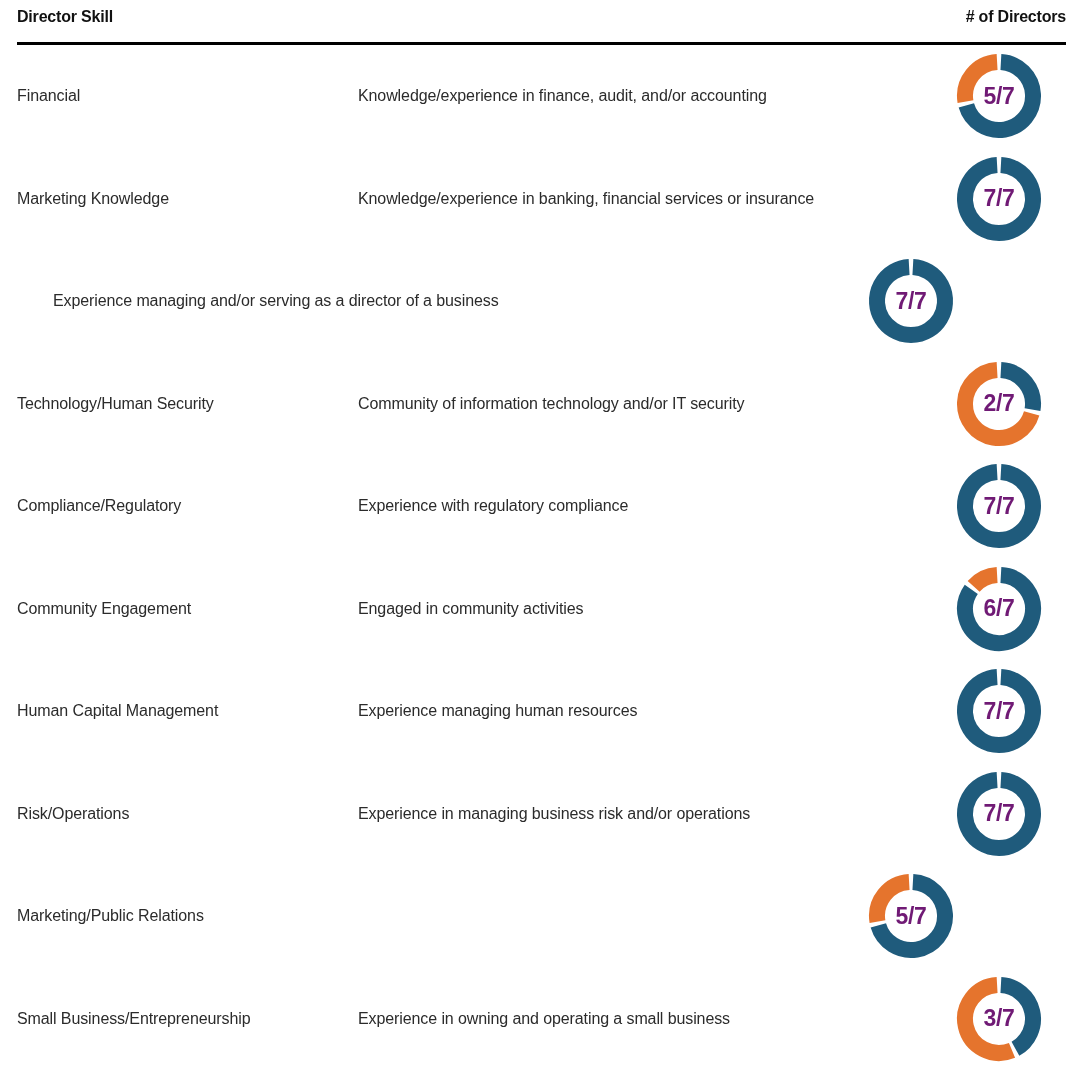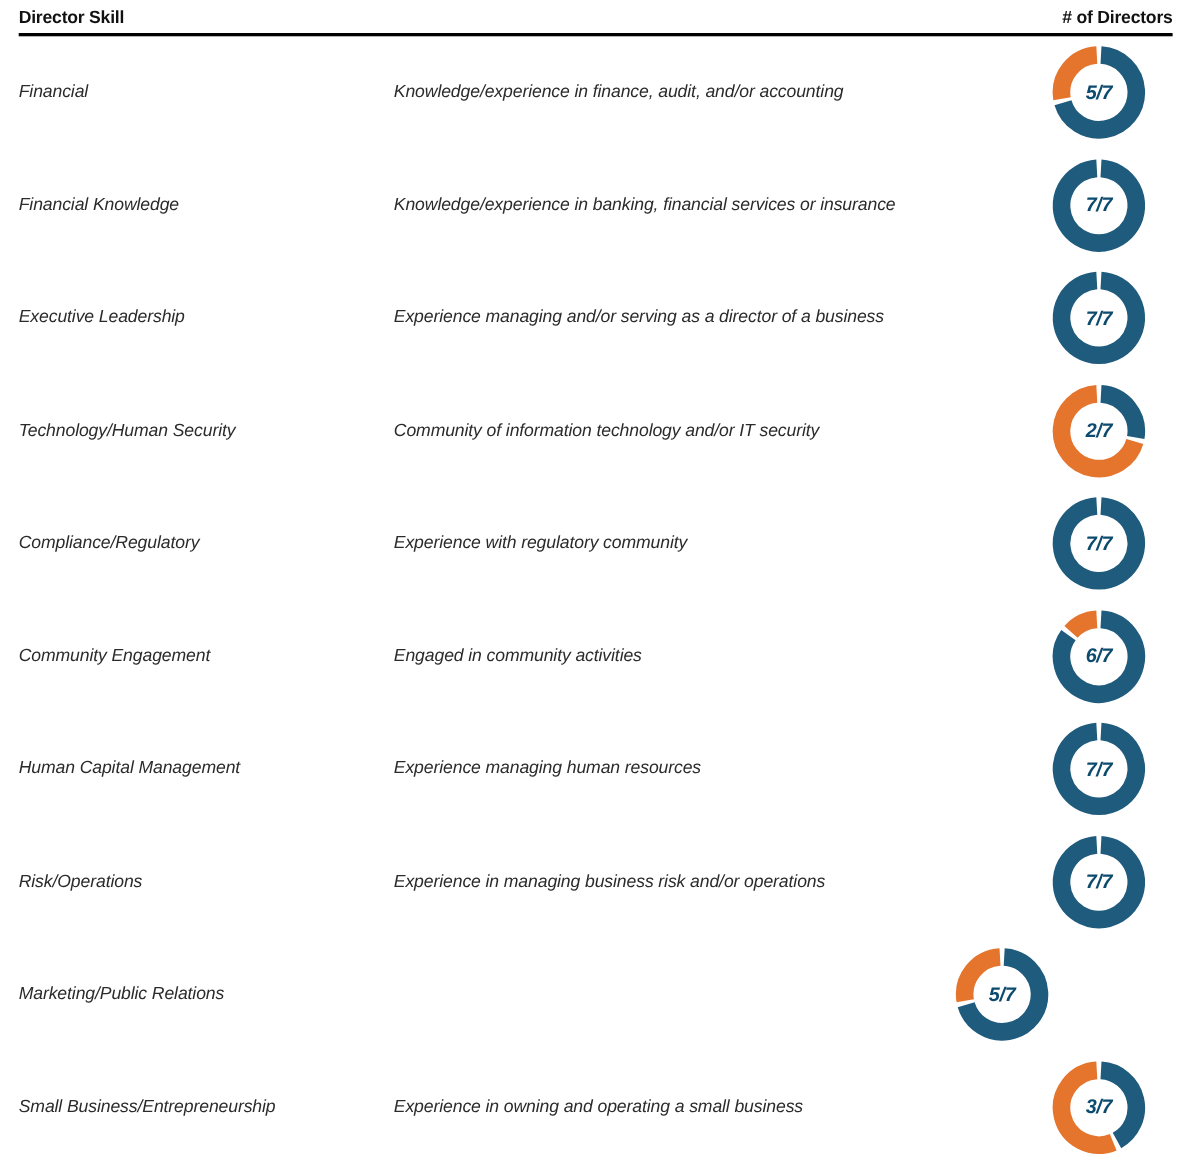--- a/index.html
+++ b/index.html
@@ -10,56 +10,55 @@
     background: #ffffff;
     font-family: "Liberation Sans", sans-serif;
     color: #2b2b2b;
     overflow: hidden;
   }
   .header {
     display: flex;
     justify-content: space-between;
     align-items: flex-end;
     margin: 0 10px 0 17px;
-    padding: 8px 0 4px 0;
+    padding: 8px 0 16px 0;
     border-bottom: 3px solid #000000;
     font-weight: bold;
     font-size: 16px;
     color: #111111;
     letter-spacing: -0.2px;
   }
   .rows { margin: 0; }
   .row {
     height: 102.5px;
     display: grid;
     grid-template-columns: 305px 1fr 88px;
     align-items: center;
     margin: 0 34px 0 17px;
     font-size: 16px;
     letter-spacing: -0.1px;
-    font-style: italic;
   }
   .skill { white-space: nowrap; }
   .desc  { white-space: nowrap; margin-left: 36px; }
   .donut {
     position: relative;
     width: 86px;
     height: 86px;
     justify-self: end;
   }
   .donut-svg-slot svg { display: block; }
   .donut-label {
     position: absolute;
     inset: 0;
     display: flex;
     align-items: center;
     justify-content: center;
     font-weight: bold;
-    font-size: 18px;
-    color: #0c4a6e;
+    font-size: 23px;
+    color: #701a75;
     letter-spacing: -0.3px;
   }
 </style>
 </head>
 <body>
 
 <div class="page">
   <div class="header">
     <span>Director Skill</span>
     <span># of Directors</span>
@@ -73,34 +72,33 @@
             <svg width="86" height="86" viewBox="0 0 86 86">
               <path d="M 44.90 9.05 A 34 34 0 1 1 10.33 52.40" fill="none" stroke="#1F5B7C" stroke-width="16"></path>
               <path d="M 9.48 48.70 A 34 34 0 0 1 41.10 9.05" fill="none" stroke="#E5742D" stroke-width="16"></path>
             </svg>
           </div>
       <div class="donut-label">5/7</div>
     </div>
   </div>
 
   <div class="row">
-    <div class="skill">Financial Knowledge</div>
+    <div class="skill">Marketing Knowledge</div>
     <div class="desc">Knowledge/experience in banking, financial services or insurance</div>
     <div class="donut">
       <div class="donut-svg-slot">
             <svg width="86" height="86" viewBox="0 0 86 86">
               <path d="M 44.90 9.05 A 34 34 0 1 1 41.10 9.05" fill="none" stroke="#1F5B7C" stroke-width="16"></path>
             </svg>
           </div>
       <div class="donut-label">7/7</div>
     </div>
   </div>
 
   <div class="row">
-    <div class="skill">Executive Leadership</div>
     <div class="desc">Experience managing and/or serving as a director of a business</div>
     <div class="donut">
       <div class="donut-svg-slot">
             <svg width="86" height="86" viewBox="0 0 86 86">
               <path d="M 44.90 9.05 A 34 34 0 1 1 41.10 9.05" fill="none" stroke="#1F5B7C" stroke-width="16"></path>
             </svg>
           </div>
       <div class="donut-label">7/7</div>
     </div>
   </div>
@@ -114,21 +112,21 @@
               <path d="M 44.90 9.05 A 34 34 0 0 1 76.52 48.70" fill="none" stroke="#1F5B7C" stroke-width="16"></path>
               <path d="M 75.67 52.40 A 34 34 0 1 1 41.10 9.05" fill="none" stroke="#E5742D" stroke-width="16"></path>
             </svg>
           </div>
       <div class="donut-label">2/7</div>
     </div>
   </div>
 
   <div class="row">
     <div class="skill">Compliance/Regulatory</div>
-    <div class="desc">Experience with regulatory community</div>
+    <div class="desc">Experience with regulatory compliance</div>
     <div class="donut">
       <div class="donut-svg-slot">
             <svg width="86" height="86" viewBox="0 0 86 86">
               <path d="M 44.90 9.05 A 34 34 0 1 1 41.10 9.05" fill="none" stroke="#1F5B7C" stroke-width="16"></path>
             </svg>
           </div>
       <div class="donut-label">7/7</div>
     </div>
   </div>
 

